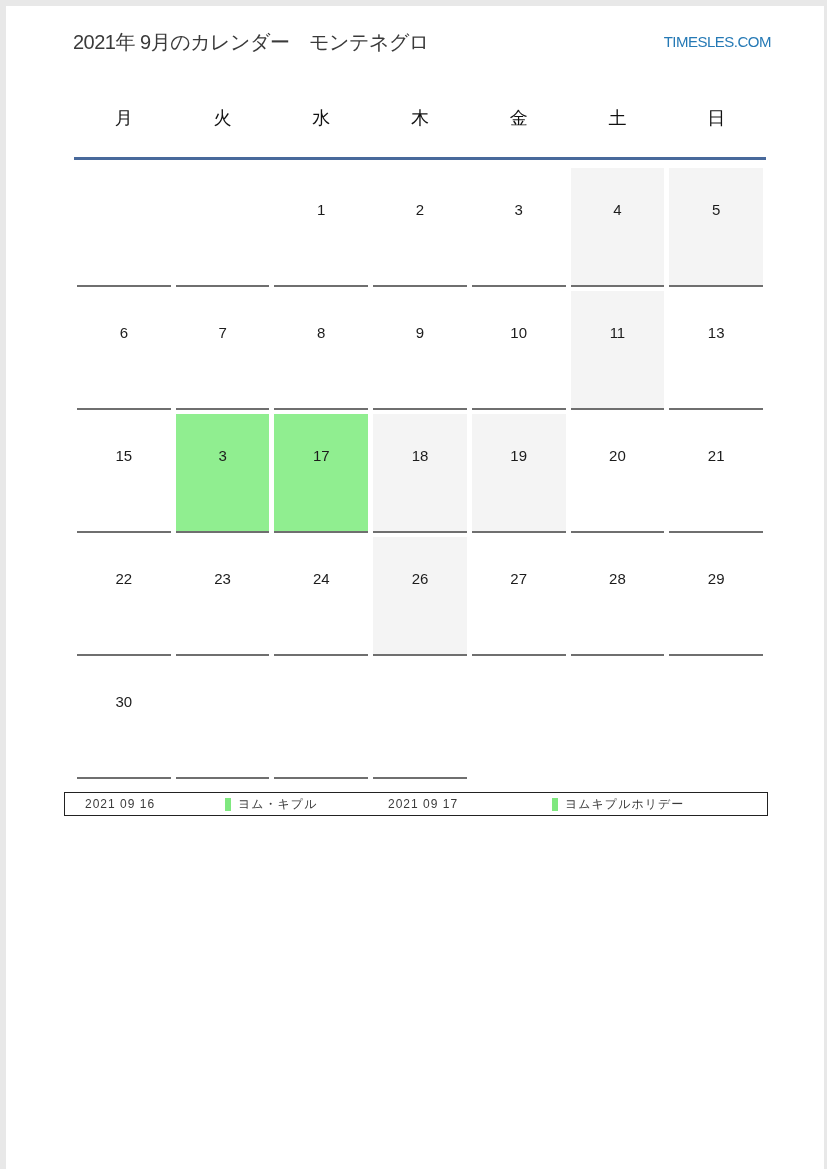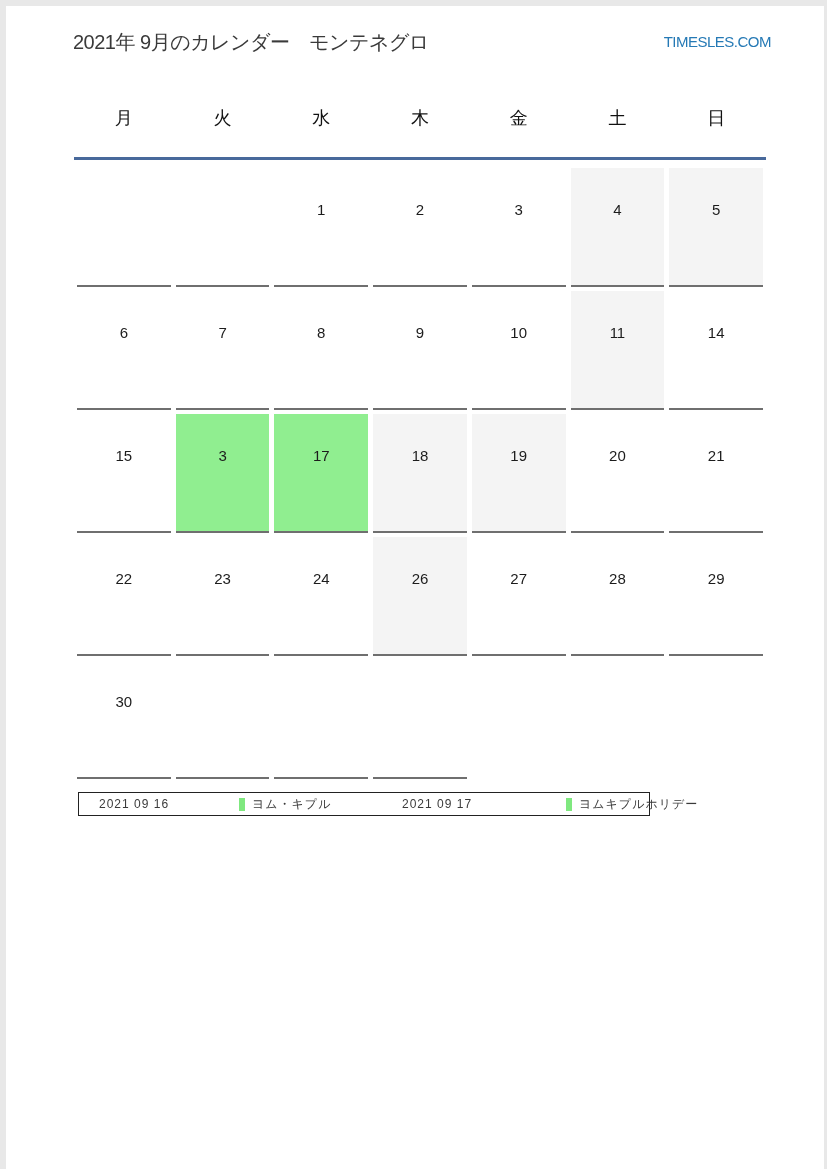--- a/index.html
+++ b/index.html
@@ -65,22 +65,22 @@
     align-items:flex-start;
     padding-top:33px;
     font-size:15px;
     color:var(--text-dark);
     background:#ffffff;
   }
   .day-cell.weekend{background:var(--weekend-background);}
   .day-cell.holiday{background:var(--holiday-highlight);}
   
   .legend-box{
-    position:absolute;left:72px;top:786px;
-    width:572px;height:24px;
+    position:absolute;left:58px;top:786px;
+    width:704px;height:24px;
     border:1px solid #222222;
     background:#ffffff;
   }
   .legend-box .legend-date,
   .legend-box .legend-label{
     position:absolute;top:0;height:100%;
     display:flex;align-items:center;
     font-size:12px;color:#3a3a3a;
     letter-spacing:1px;
     white-space:nowrap;
@@ -128,21 +128,21 @@
       <div class="day-cell weekend">4</div>
       <div class="day-cell weekend">5</div>
 
       <div class="day-cell">6</div>
       <div class="day-cell">7</div>
       <div class="day-cell">8</div>
       <div class="day-cell">9</div>
       <div class="day-cell">10</div>
       <div class="day-cell weekend">11</div>
 
-      <div class="day-cell">14</div>
+      <div class="day-cell">13</div>
       <div class="day-cell">15</div>
       <div class="day-cell holiday">3</div>
       <div class="day-cell holiday">17</div>
       <div class="day-cell weekend">18</div>
       <div class="day-cell weekend">19</div>
 
       <div class="day-cell">20</div>
       <div class="day-cell">21</div>
       <div class="day-cell">22</div>
       <div class="day-cell">23</div>

